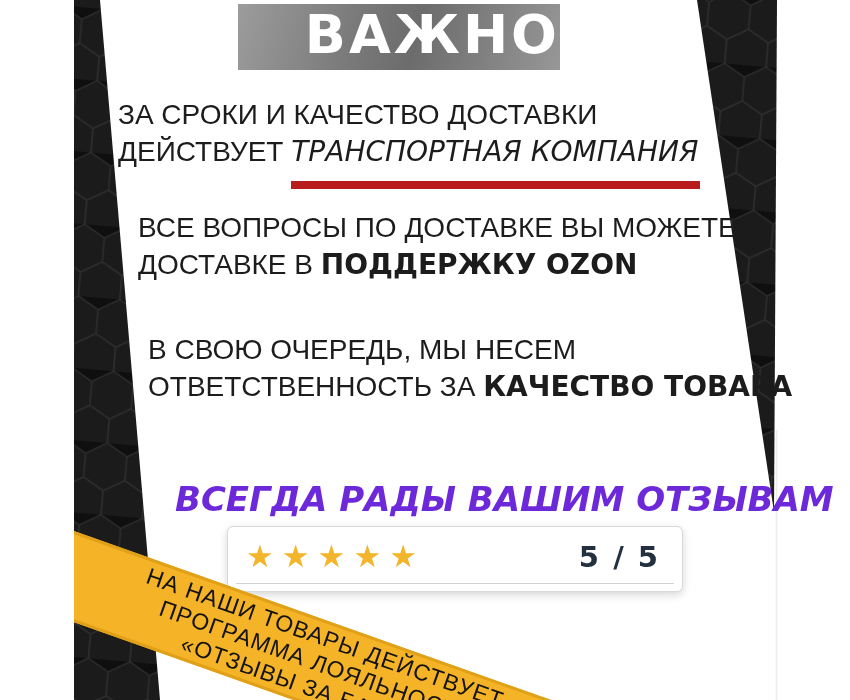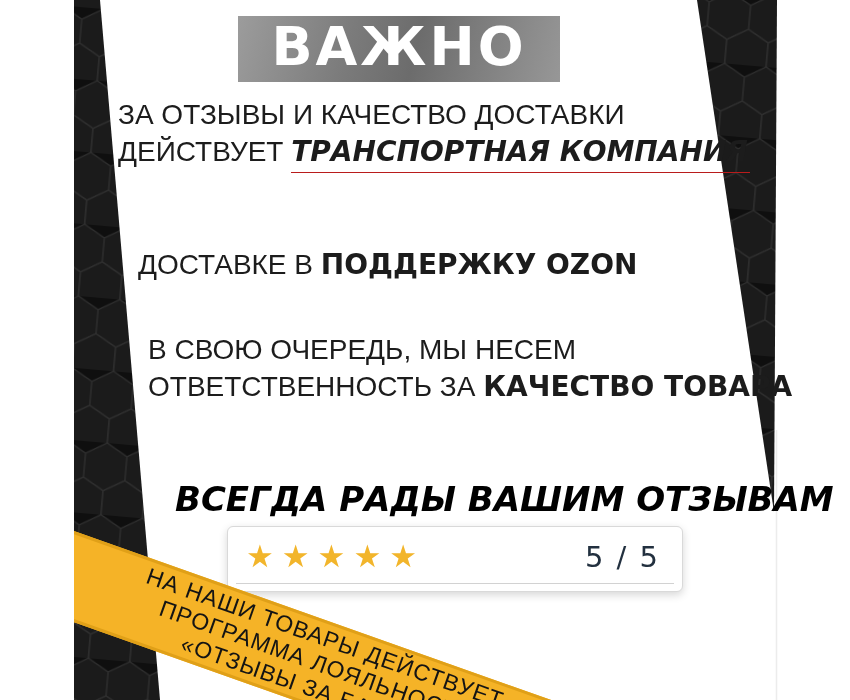--- a/index.html
+++ b/index.html
@@ -3,52 +3,52 @@
 <meta charset="utf-8">
 <style>
   html,body{margin:0;padding:0;background:#ffffff;}
   .canvas{
     position:relative;width:850px;height:700px;background:#ffffff;
     overflow:hidden;font-family:"Liberation Sans",sans-serif;color:#1b1b1b;
   }
   .hexlayer{position:absolute;left:0;top:0;width:850px;height:700px;z-index:1;}
   
   .banner-gray{
-    position:absolute;left:238px;top:16px;width:322px;height:66px;z-index:3;
+    position:absolute;left:238px;top:4px;width:322px;height:66px;z-index:3;
     background:linear-gradient(105deg,#9c9c9c 0%,#7b7b7b 35%,#6c6c6c 55%,#979797 100%);
-    display:flex;align-items:center;justify-content:center;
+    display:flex;align-items:center;justify-content:flex-end;
   }
   .banner-gray span{
     font-family:"DejaVu Sans",sans-serif;font-weight:700;font-size:54px;
     color:#ffffff;letter-spacing:3px;line-height:1;padding-bottom:4px;
   }
   .p{position:absolute;z-index:3;font-size:28px;line-height:37px;color:#1c1c1c;white-space:nowrap;}
   .p1{left:118px;top:96px;}
   .p2{left:138px;top:209px;}
   .p3{left:148px;top:331px;}
   .bold{font-family:"DejaVu Sans",sans-serif;font-weight:700;}
   .em-underline{
-    font-family:"DejaVu Sans",sans-serif;font-weight:700;font-style:italic;
-    display:inline-block;border-bottom:1px solid #b91c1c;padding:0 2px 2px 0;
+    font-family:"DejaVu Sans",sans-serif;font-weight:400;font-style:italic;
+    display:inline-block;border-bottom:8px solid #b91c1c;padding:0 2px 11px 0;
   }
   .heading{
     position:absolute;left:175px;top:479px;z-index:3;white-space:nowrap;
     font-family:"DejaVu Sans",sans-serif;font-style:italic;font-weight:700;
-    font-size:34px;color:#000000;
+    font-size:34px;color:#6d28d9;
   }
   .rating-box{
     position:absolute;left:227px;top:526px;width:456px;height:66px;z-index:4;
     background:#ffffff;border:1px solid #d9d9d9;border-radius:6px;
     box-shadow:0 3px 8px rgba(0,0,0,0.16);
     display:flex;align-items:center;justify-content:space-between;
     padding:0 22px 0 18px;box-sizing:border-box;
   }
   .stars{font-family:"DejaVu Sans",sans-serif;font-size:31px;color:#f2b52b;
     letter-spacing:8px;line-height:1;padding-bottom:6px;}
-  .score{font-family:"DejaVu Sans",sans-serif;font-weight:400;font-size:29px;
+  .score{font-family:"DejaVu Sans",sans-serif;font-weight:700;font-size:29px;
     color:#22303f;letter-spacing:2px;padding-bottom:4px;}
   .divider{position:absolute;left:8px;right:8px;bottom:7px;height:1px;background:#d2d2d2;}
   
   .ribbon-clip{position:absolute;left:74px;top:0;width:703px;height:700px;overflow:hidden;z-index:5;pointer-events:none;}
   .ribbon{
     position:absolute;left:0;top:531px;width:545px;height:80px;
     transform:rotate(19.5deg);transform-origin:top left;
     background:#f5b327;border-top:3px solid #e0a018;border-bottom:3px solid #e0a018;
     display:flex;flex-direction:column;align-items:center;justify-content:center;
   }
@@ -76,26 +76,26 @@
     <polygon points="74,0 100,0 160,700 74,700" fill="url(#hex)"></polygon>
     <polygon points="697,0 777,0 774,512" fill="url(#hex)"></polygon>
     <line x1="776.5" y1="430" x2="776.5" y2="700" stroke="#ececec" stroke-width="1.5"></line>
   </svg>
 
   <div class="banner-gray">
     <span>ВАЖНО</span>
   </div>
 
   <div class="p p1">
-    <span>ЗА ОТЗЫВЫ И КАЧЕСТВО ДОСТАВКИ</span><br>
+    <span>ЗА СРОКИ И КАЧЕСТВО ДОСТАВКИ</span><br>
     <span>ДЕЙСТВУЕТ </span><span class="em-underline">ТРАНСПОРТНАЯ КОМПАНИЯ</span>
   </div>
 
   <div class="p p2">
-    <br>
+    <span>ВСЕ ВОПРОСЫ ПО ДОСТАВКЕ ВЫ МОЖЕТЕ</span><br>
     <span>ДОСТАВКЕ В </span><span class="bold">ПОДДЕРЖКУ OZON</span>
   </div>
 
   <div class="p p3">
     <span>В СВОЮ ОЧЕРЕДЬ, МЫ НЕСЕМ</span><br>
     <span>ОТВЕТСТВЕННОСТЬ ЗА </span><span class="bold">КАЧЕСТВО ТОВАРА</span>
   </div>
 
   <div class="heading">ВСЕГДА РАДЫ ВАШИМ ОТЗЫВАМ</div>
 

